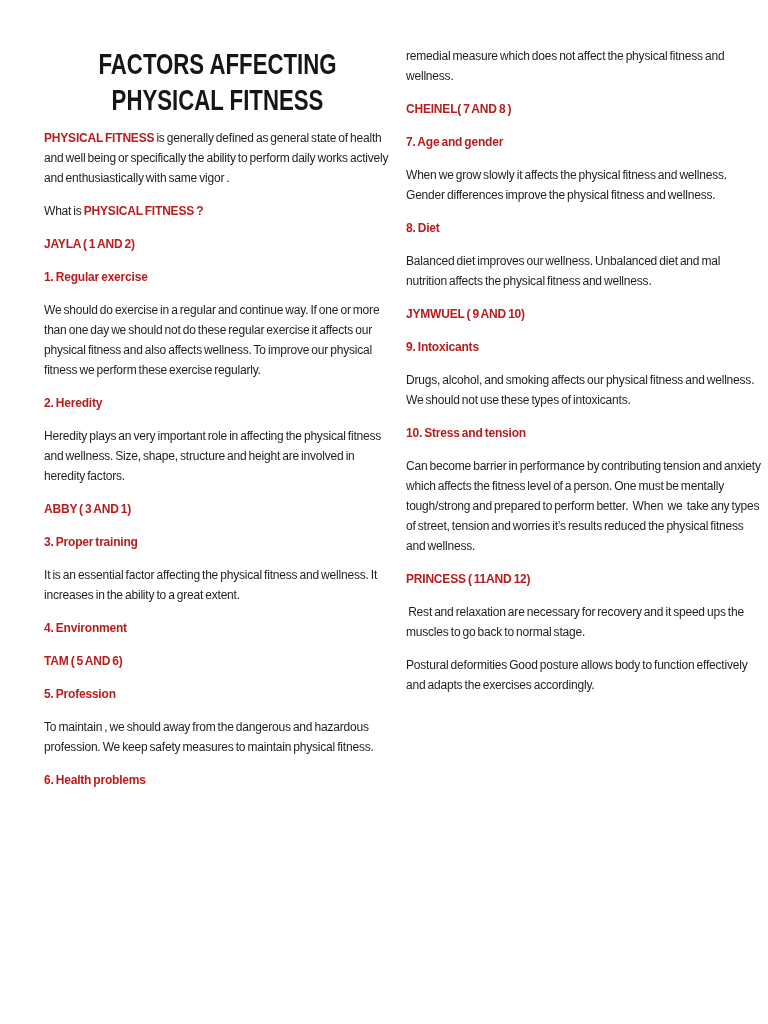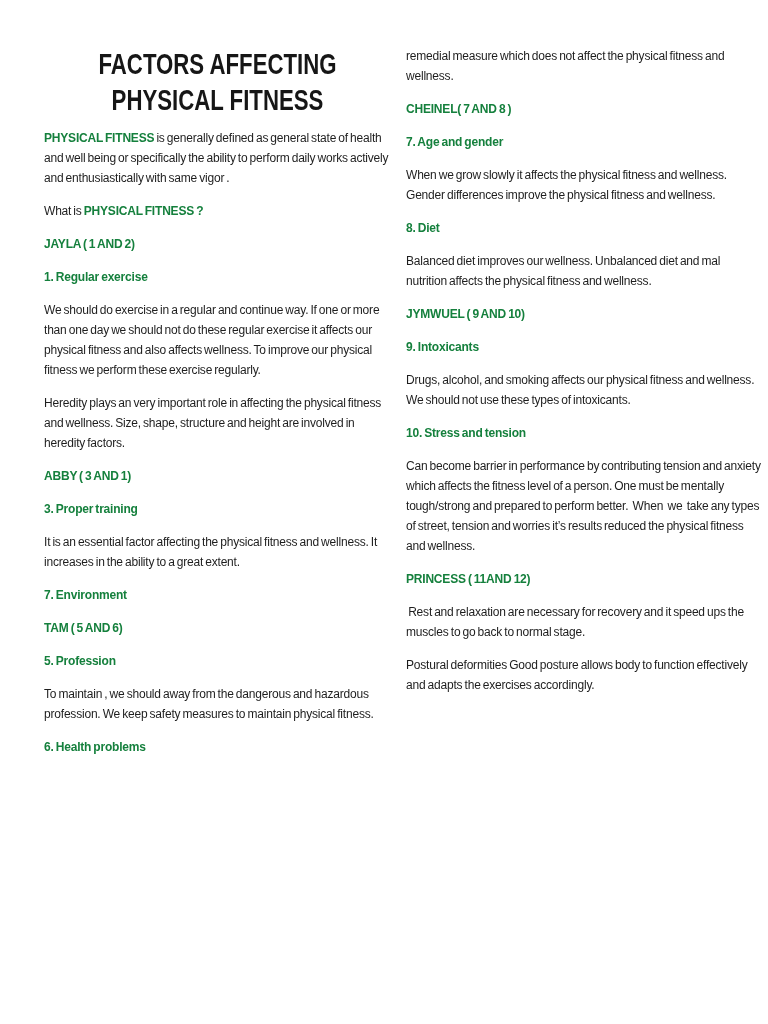--- a/index.html
+++ b/index.html
@@ -35,42 +35,43 @@
   .block {
     font-size: 12px;
     line-height: 20px;
     letter-spacing: -0.2px;
     word-spacing: -1px;
     margin-bottom: 13px;
     white-space: pre-wrap;
     color: #1e1e1e;
   }
   .block.heading { font-weight: bold; color: #191919; }
-  .block .b { font-weight: bold; color: #15803d; }
+  .block .b { font-weight: bold; color: #b91c1c; }
 </style>
 </head>
 <body>
 
 <div class="page">
   <div class="col col-left">
     <h1 class="doc-title">
       <div>FACTORS AFFECTING</div>
       <div>PHYSICAL FITNESS</div>
     </h1>
 
   <p class="block"><span class="b">PHYSICAL FITNESS</span><span> is generally defined as general state of health and well being or specifically the ability to perform daily works actively and enthusiastically with same vigor .</span></p>
       <p class="block"><span>What is </span><span class="b">PHYSICAL FITNESS ?</span></p>
       <p class="block heading"><span class="b">JAYLA ( 1 AND 2)</span></p>
       <p class="block heading"><span class="b">1. Regular exercise</span></p>
       <p class="block"><span>We should do exercise in a regular and continue way. If one or more than one day we should not do these regular exercise it affects our physical fitness and also affects wellness. To improve our physical fitness we perform these exercise regularly.</span></p>
+      <p class="block heading"><span class="b">2. Heredity</span></p>
       <p class="block"><span>Heredity plays an very important role in affecting the physical fitness and wellness. Size, shape, structure and height are involved in heredity factors.</span></p>
       <p class="block heading"><span class="b">ABBY ( 3 AND 1)</span></p>
       <p class="block heading"><span class="b">3. Proper training</span></p>
       <p class="block"><span>It is an essential factor affecting the physical fitness and wellness. It increases in the ability to a great extent.</span></p>
-      <p class="block heading"><span class="b">7. Environment</span></p>
+      <p class="block heading"><span class="b">4. Environment</span></p>
       <p class="block heading"><span class="b">TAM ( 5 AND 6)</span></p>
       <p class="block heading"><span class="b">5. Profession</span></p>
       <p class="block"><span>To maintain , we should away from the dangerous and hazardous profession. We keep safety measures to maintain physical fitness.</span></p>
       <p class="block heading"><span class="b">6. Health problems</span></p>
     </div>
   <div class="col col-right">
 
   <p class="block"><span>remedial measure which does not affect the physical fitness and wellness.</span></p>
       <p class="block heading"><span class="b">CHEINEL( 7 AND 8 )</span></p>
       <p class="block heading"><span class="b">7. Age and gender</span></p>

